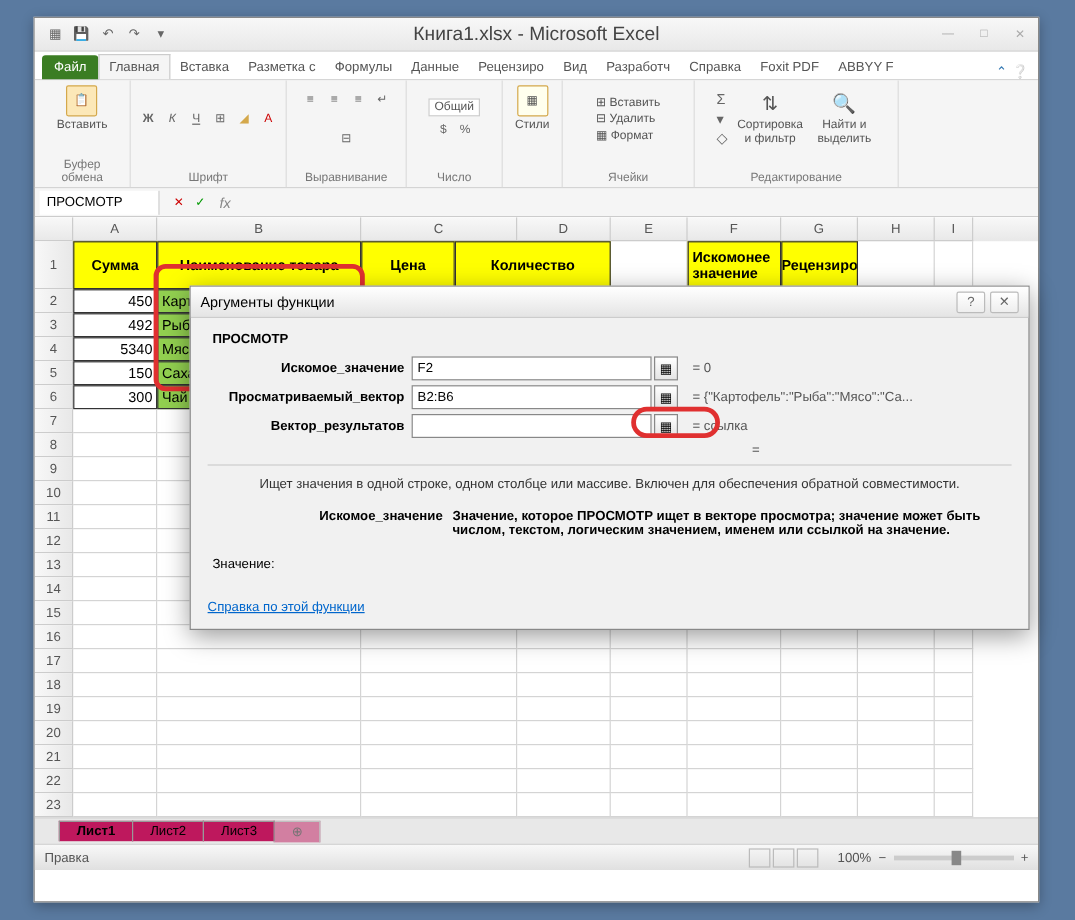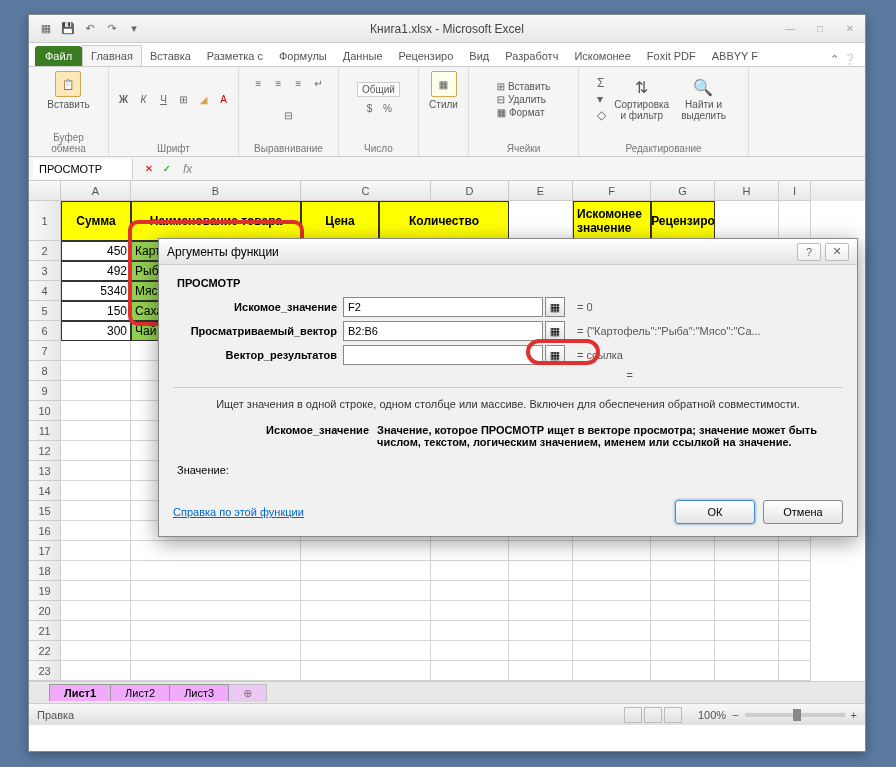--- a/index.html
+++ b/index.html
@@ -1,21 +1,21 @@
 <!DOCTYPE html>
 <html><head>
 <meta charset="utf-8">
 <style>
 * { box-sizing: border-box; font-family: "Segoe UI", Tahoma, sans-serif; }
 body { margin: 0; background: #5a7aa0; width: 896px; height: 767px; overflow: hidden; position: relative; }
 .window { position: absolute; top: 14px; left: 28px; width: 838px; height: 738px; background: #fff; border: 1px solid #888; box-shadow: 0 3px 10px rgba(0,0,0,0.3); }
 .titlebar { height: 28px; background: linear-gradient(#f8f8f8,#e8e8e8); display: flex; align-items: center; font-size: 12px; color: #444; position: relative; border-bottom: 1px solid #ccc; }
 .qat { display: flex; gap: 4px; padding: 0 8px; align-items: center; }
 .qat-icon { width: 18px; height: 18px; display: flex; align-items: center; justify-content: center; font-size: 11px; color: #666; }
-.title-text { position: absolute; left: 50%; transform: translateX(-50%); font-size: 12px; }
+.title-text { position: absolute; left: 50%; transform: translateX(-50%); font-size: 16px; }
 .win-controls { margin-left: auto; display: flex; }
 .win-btn { width: 30px; height: 20px; display: flex; align-items: center; justify-content: center; font-size: 10px; color: #aaa; }
 .ribbon-tabs { height: 24px; background: #fff; display: flex; align-items: flex-end; padding-left: 6px; font-size: 11px; border-bottom: 1px solid #ccc; }
 .ribbon-tab { padding: 4px 8px; color: #555; cursor: pointer; }
 .ribbon-tab.file { background: #3b7d23; color: #fff; border-radius: 3px 3px 0 0; padding: 4px 10px; }
 .ribbon-tab.active { background: #f5f5f5; border: 1px solid #ccc; border-bottom: none; }
 .ribbon-help { margin-left: auto; display: flex; gap: 4px; padding-right: 8px; color: #3b7db5; }
 .ribbon { height: 90px; background: #f5f5f5; border-bottom: 1px solid #ccc; display: flex; font-size: 10px; color: #555; }
 .ribbon-group { border-right: 1px solid #ddd; padding: 2px 6px; display: flex; flex-direction: column; justify-content: space-between; align-items: center; }
 .ribbon-group-label { font-size: 10px; color: #777; text-align: center; padding-top: 2px; }
@@ -54,21 +54,21 @@
 .red-oval { position: absolute; width: 74px; height: 26px; border: 4px solid #e03030; border-radius: 14px; top: 74px; left: 367px; pointer-events: none; }
 .func-desc { padding: 10px 4px; text-align: center; color: #333; border-top: 1px solid #ccc; margin-top: 6px; }
 .arg-desc { display: flex; padding: 4px 4px 10px; }
 .arg-desc-l { width: 200px; text-align: right; font-weight: bold; padding-right: 8px; }
 .arg-desc-r { flex: 1; font-weight: bold; }
 .dialog-footer { padding: 8px 14px 12px; display: flex; align-items: center; }
 .help-link { color: #0066cc; text-decoration: underline; cursor: pointer; }
 .dlg-btn { width: 80px; height: 24px; background: linear-gradient(#fff,#e4e4e4); border: 1px solid #888; border-radius: 3px; display: flex; align-items: center; justify-content: center; cursor: pointer; }
 .dlg-btn.ok { border-color: #4a8cc7; box-shadow: 0 0 3px #4a8cc7; }
 .sheet-tabs { height: 22px; background: #e8e8e8; border-top: 1px solid #ccc; display: flex; align-items: center; font-size: 11px; padding-left: 20px; gap: 0; }
-.sheet-tab { padding: 2px 14px; background: #f0abfc; border: 1px solid #999; border-bottom: none; margin-right: -1px; cursor: pointer; }
+.sheet-tab { padding: 2px 14px; background: #be185d; border: 1px solid #999; border-bottom: none; margin-right: -1px; cursor: pointer; }
 .sheet-tab.active { font-weight: bold; }
 .status-bar { height: 22px; background: linear-gradient(#f8f8f8,#e0e0e0); border-top: 1px solid #ccc; display: flex; align-items: center; font-size: 11px; color: #555; padding: 0 8px; }
 .zoom { margin-left: auto; display: flex; align-items: center; gap: 6px; }
 .zoom-slider { width: 100px; height: 4px; background: #ccc; position: relative; }
 .zoom-thumb { position: absolute; left: 48px; top: -4px; width: 8px; height: 12px; background: #888; }
 .view-btns { display: flex; gap: 2px; margin-right: 10px; }
 .vb { width: 18px; height: 16px; border: 1px solid #bbb; }
 </style>
 </head>
 <body>
@@ -93,21 +93,21 @@
   <div class="ribbon-tabs">
     <div class="ribbon-tab file">Файл</div>
     <div class="ribbon-tab active">Главная</div>
     <div class="ribbon-tab">Вставка</div>
     <div class="ribbon-tab">Разметка с</div>
     <div class="ribbon-tab">Формулы</div>
     <div class="ribbon-tab">Данные</div>
     <div class="ribbon-tab">Рецензиро</div>
     <div class="ribbon-tab">Вид</div>
     <div class="ribbon-tab">Разработч</div>
-    <div class="ribbon-tab">Искомонее</div>
+    <div class="ribbon-tab">Справка</div>
     <div class="ribbon-tab">Foxit PDF</div>
     <div class="ribbon-tab">ABBYY F</div>
     <div class="ribbon-help">
       <span>⌃</span>
       <span>❔</span>
     </div>
   </div>
 
   <div class="ribbon">
     <div class="ribbon-group" style="width:80px">
@@ -553,18 +553,14 @@
     <div style="text-align:right;padding-right:210px;color:#555">=</div>
     <div class="func-desc">Ищет значения в одной строке, одном столбце или массиве. Включен для обеспечения обратной совместимости.</div>
     <div class="arg-desc">
       <div class="arg-desc-l">Искомое_значение</div>
       <div class="arg-desc-r">Значение, которое ПРОСМОТР ищет в векторе просмотра; значение может быть числом, текстом, логическим значением, именем или ссылкой на значение.</div>
     </div>
     <div style="padding:6px 4px">Значение:</div>
   </div>
   <div class="dialog-footer">
     <span class="help-link">Справка по этой функции</span>
-    <div style="margin-left:auto;display:flex;gap:8px">
-      <div class="dlg-btn ok">ОК</div>
-      <div class="dlg-btn">Отмена</div>
-    </div>
   </div>
 </div>
 
 </body></html>

